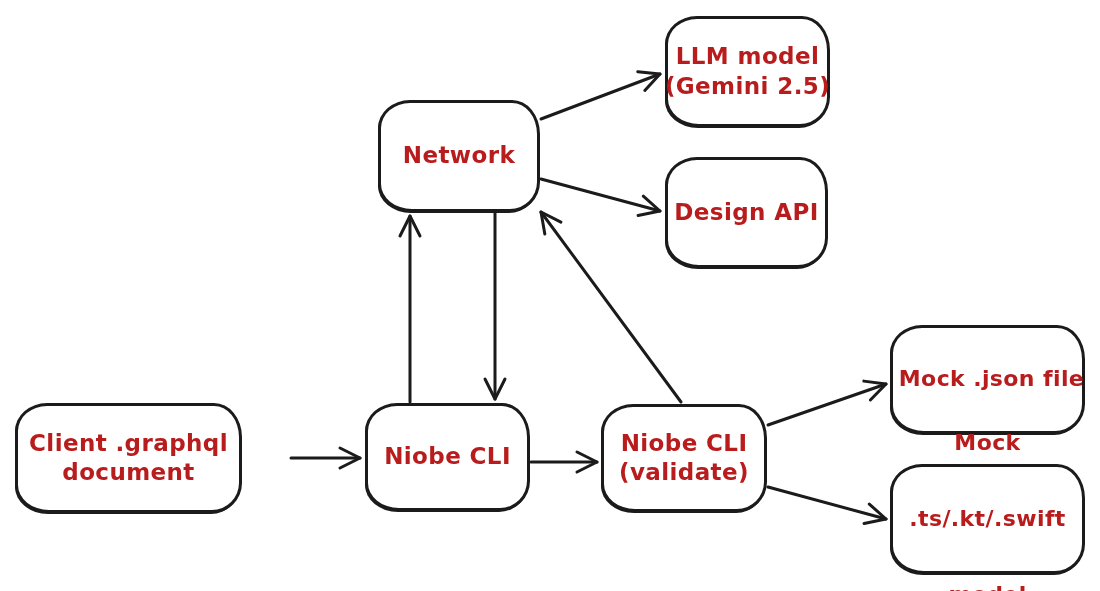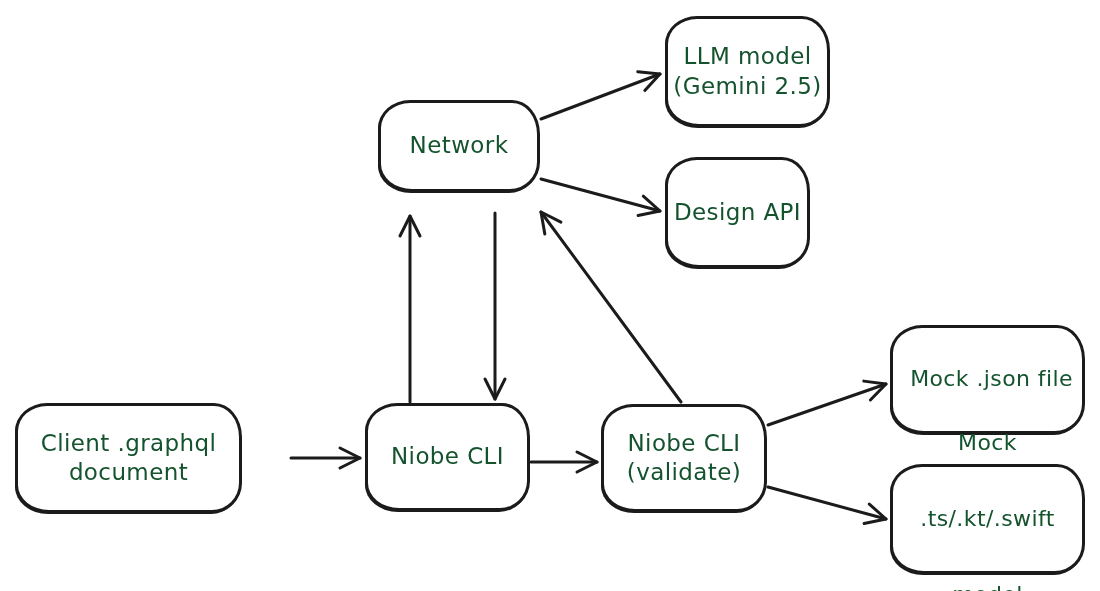--- a/index.html
+++ b/index.html
@@ -20,23 +20,23 @@
     box-sizing: border-box;
     background: #ffffff;
     border: 3.5px solid #1b1b1b;
     border-radius: 32px 28px 30px 34px / 28px 34px 30px 28px;
     box-shadow: -1px 2px 0 -1px #1b1b1b;
     display: flex;
     flex-direction: column;
     align-items: center;
     justify-content: center;
     text-align: center;
-    color: #14532d;
+    color: #b91c1c;
     font-size: 23px;
-    font-weight: 400;
+    font-weight: 700;
     letter-spacing: 0.4px;
     line-height: 1.28;
     z-index: 1;
   }
   .node span { display: block; white-space: nowrap; }
   .edges {
     position: absolute;
     left: 0;
     top: 0;
     width: 1100px;
@@ -49,30 +49,30 @@
     stroke-width: 3;
     fill: none;
     stroke-linecap: round;
   }
 </style>
 </head>
 <body>
 
 <div class="canvas">
 
-  <div class="node" style="left:378px; top:100px; width:162px; height:92px;">
+  <div class="node" style="left:378px; top:100px; width:162px; height:112px;">
     <span>Network</span>
   </div>
 
   <div class="node" style="left:665px; top:16px; width:165px; height:111px;">
     <span>LLM model</span>
     <span>(Gemini 2.5)</span>
   </div>
 
-  <div class="node" style="left:665px; top:157px; width:145px; height:111px;">
+  <div class="node" style="left:665px; top:157px; width:163px; height:111px;">
     <span>Design API</span>
   </div>
 
   <div class="node" style="left:15px; top:403px; width:227px; height:110px;">
     <span>Client .graphql</span>
     <span>document</span>
   </div>
 
   <div class="node" style="left:365px; top:403px; width:165px; height:108px;">
     <span>Niobe CLI</span>

